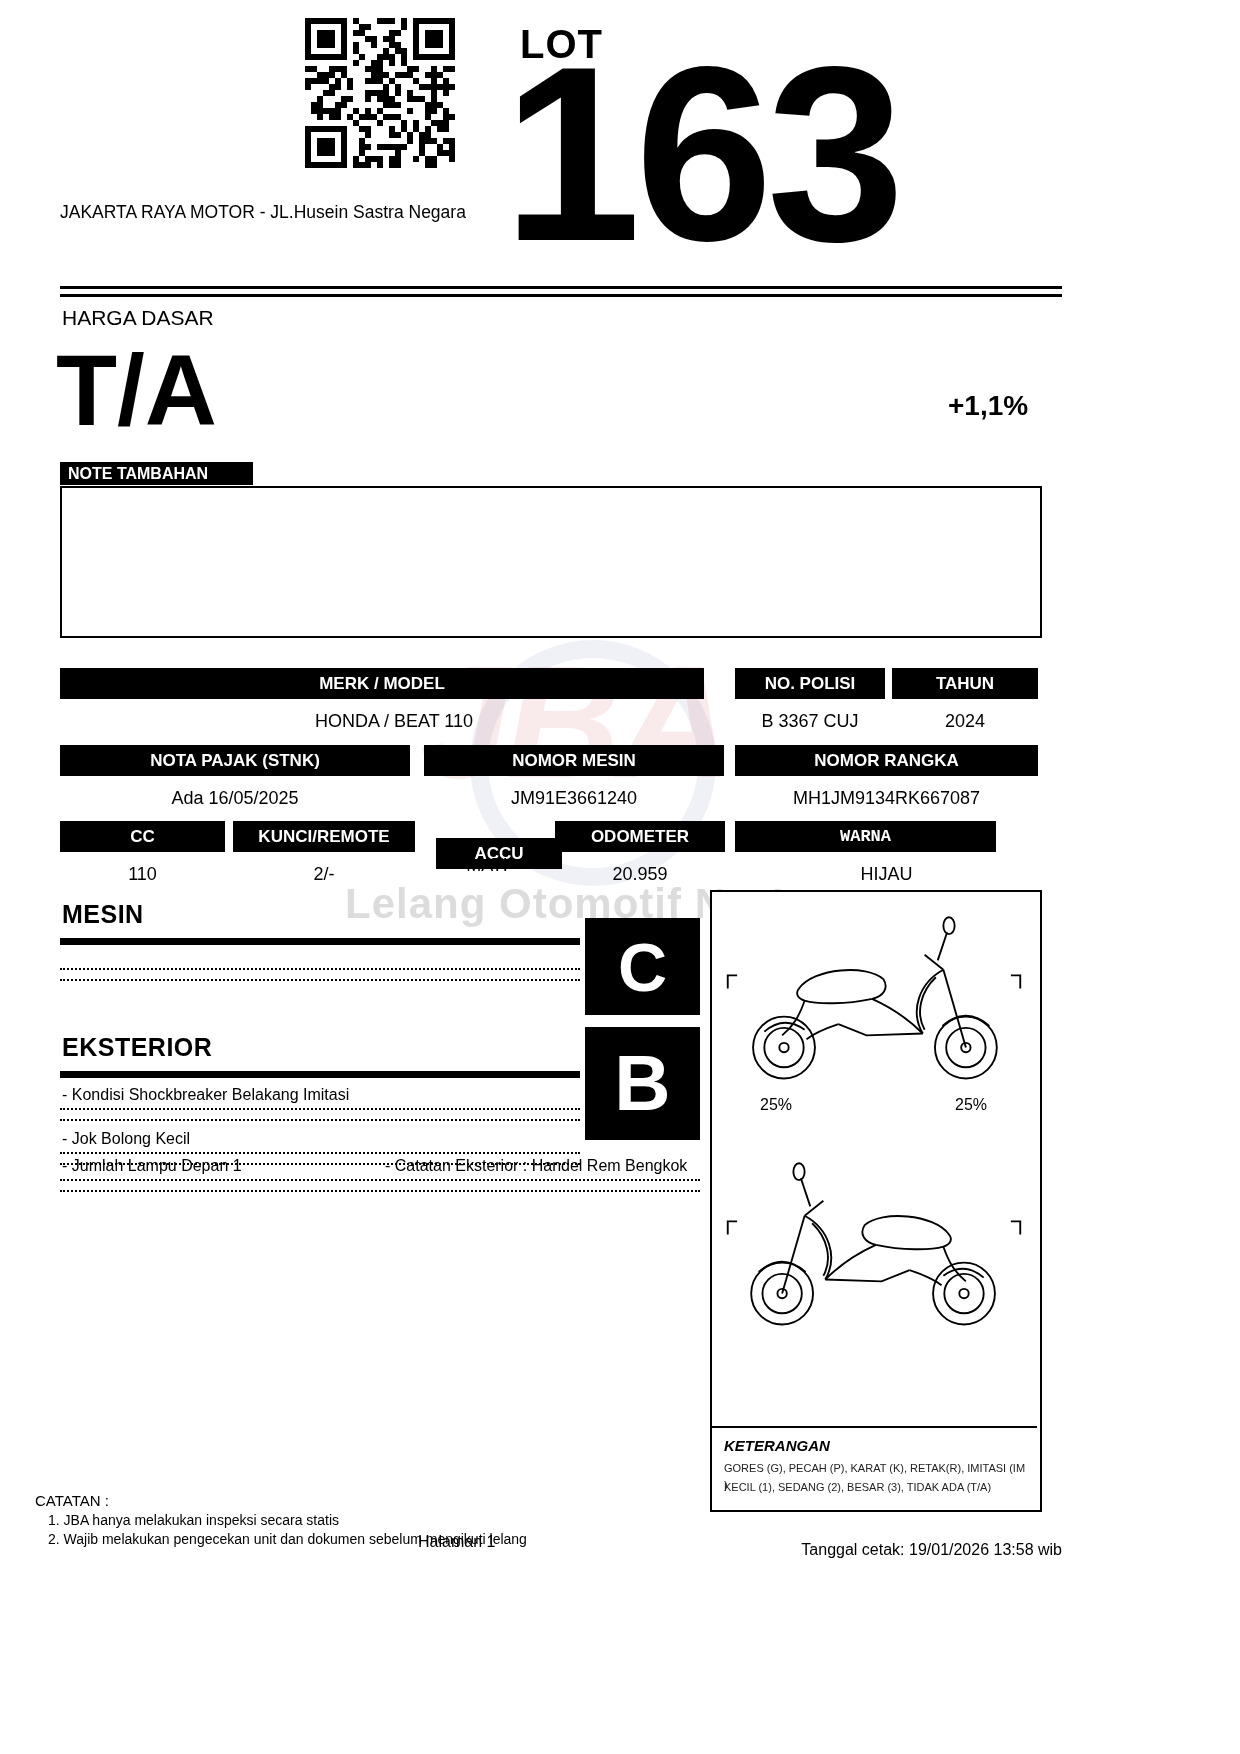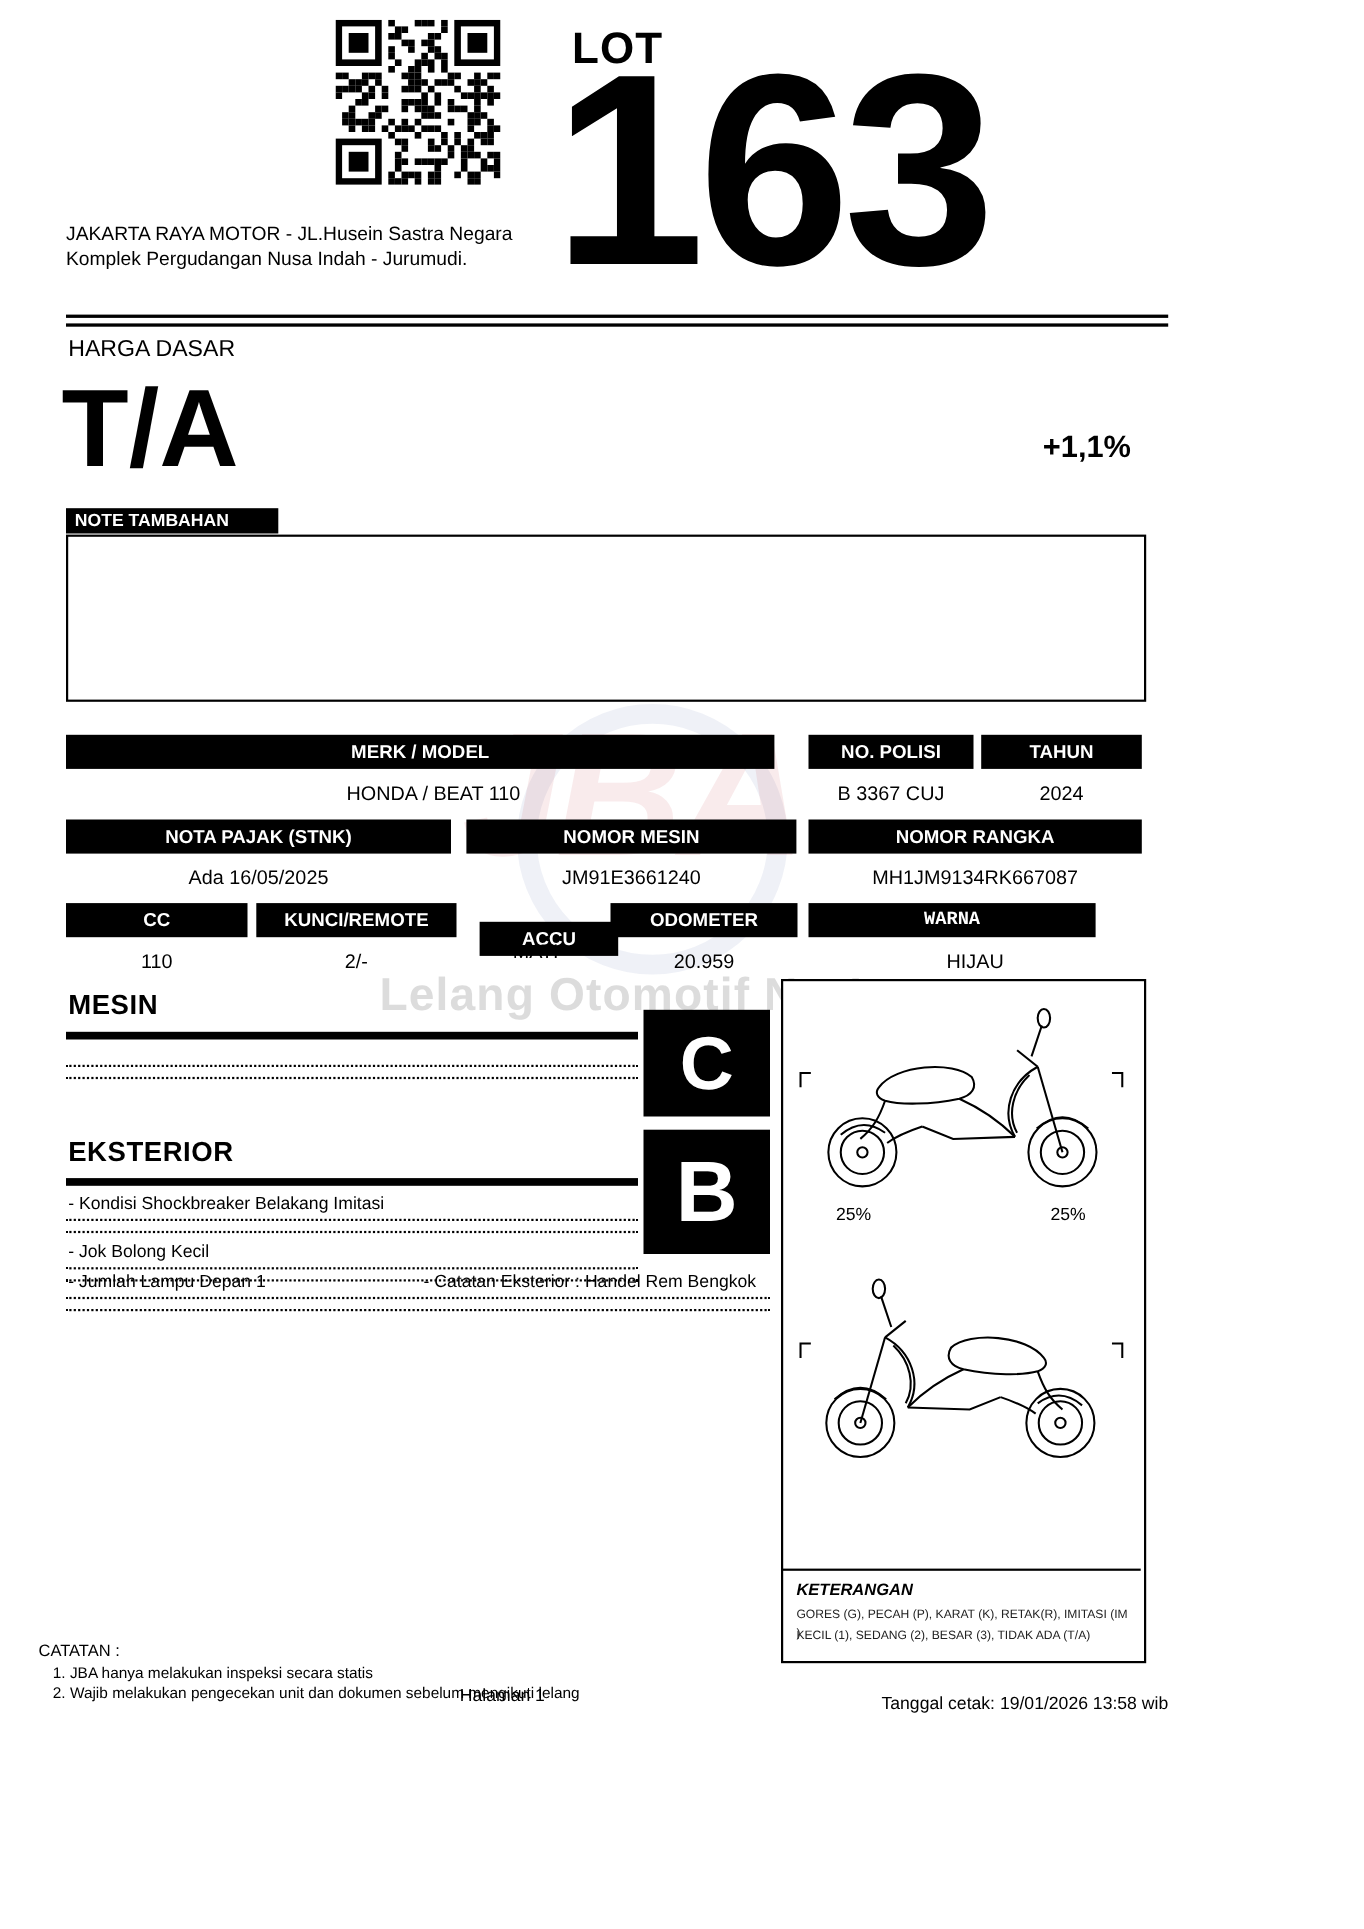--- a/index.html
+++ b/index.html
@@ -263,21 +263,20 @@
         <rect x="84" y="144" width="6" height="6" fill="#000"></rect>
         <rect x="90" y="144" width="6" height="6" fill="#000"></rect>
         <rect x="120" y="144" width="6" height="6" fill="#000"></rect>
         <rect x="126" y="144" width="6" height="6" fill="#000"></rect>
       </svg></div>
   <div class="abs lot-label" style="left:520px; top:22px;">LOT</div>
   <div class="abs lot-number" style="left:503px; top:40px;">163</div>
 
   <div class="abs addr" style="left:60px; top:201px; width:520px;">
     <div>JAKARTA RAYA MOTOR - JL.Husein Sastra Negara</div>
-    <div>Komplek Pergudangan Nusa Indah - Jurumudi.</div>
   </div>
 
   <div class="abs dbl-rule" style="left:60px; top:286px; width:1002px;"></div>
 
   <div class="abs harga-label" style="left:62px; top:306px;">HARGA DASAR</div>
   <div class="abs harga-value" style="left:56px; top:340px;">T/A</div>
   <div class="abs increment" style="left:948px; top:390px;">+1,1%</div>
 
   <div class="abs note-tab" style="left:60px; top:462px; width:185px; height:23px;">NOTE TAMBAHAN</div>
   <div class="abs note-box" style="left:60px; top:486px; width:978px; height:148px;"></div>

